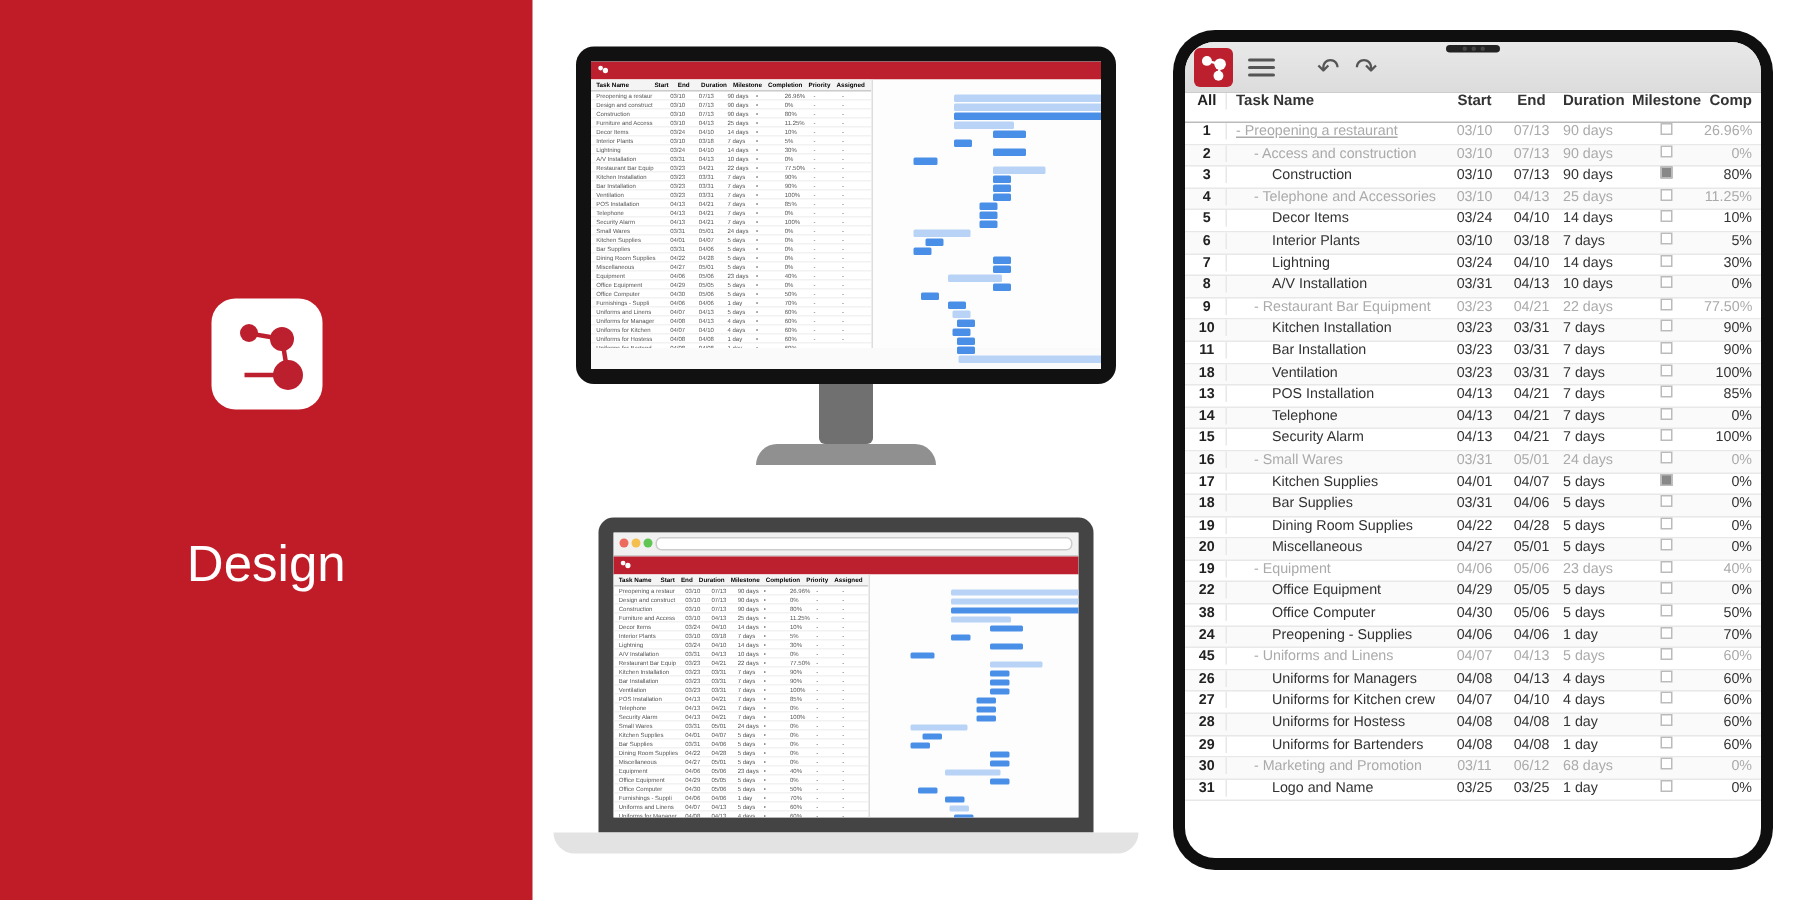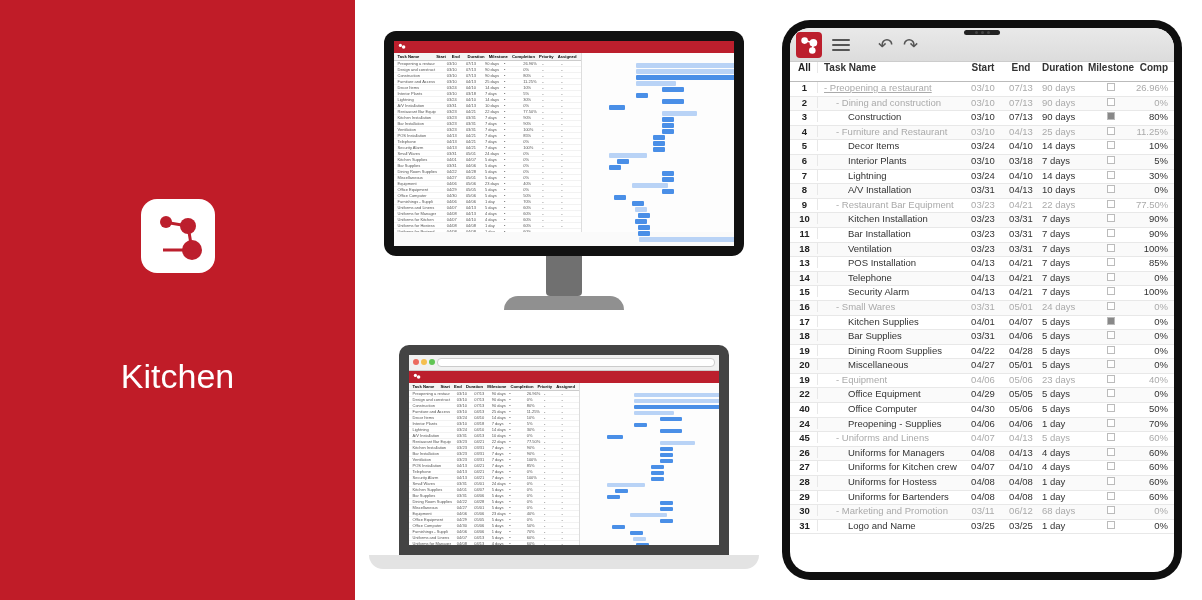--- a/index.html
+++ b/index.html
@@ -178,21 +178,21 @@
     <svg viewBox="0 0 60 60">
         <g fill="#bc1f2d">
           <circle cx="18" cy="16" r="6"></circle>
           <circle cx="40" cy="20" r="8"></circle>
           <circle cx="44" cy="44" r="10"></circle>
           <path d="M16 16 L40 20 L44 44 L15 44" stroke="#bc1f2d" stroke-width="3" fill="none"></path>
         </g>
       </svg>
   </div>
   <div class="left-text">
-    <div>Kitchen</div>
+    <div>Design</div>
   </div>
 </div>
 
 <div class="center-col">
 
   <div class="monitor-wrap">
     <div class="monitor-bezel">
       <div class="monitor-screen">
         <div class="mini-topbar">
           <svg width="8" height="8" viewBox="0 0 10 10">
@@ -910,39 +910,39 @@
             <div class="c-num">1</div>
             <div class="c-name indent-1">- Preopening a restaurant</div>
             <div class="c-start">03/10</div>
             <div class="c-end">07/13</div>
             <div class="c-dur">90 days</div>
             <div class="c-mile"><span class="milebox"></span></div>
             <div class="c-comp">26.96%</div>
           </div>
           <div class="tab-row summary">
             <div class="c-num">2</div>
-            <div class="c-name indent-2">- Dining and construction</div>
+            <div class="c-name indent-2">- Access and construction</div>
             <div class="c-start">03/10</div>
             <div class="c-end">07/13</div>
             <div class="c-dur">90 days</div>
             <div class="c-mile"><span class="milebox"></span></div>
             <div class="c-comp">0%</div>
           </div>
           <div class="tab-row">
             <div class="c-num">3</div>
             <div class="c-name indent-3">Construction</div>
             <div class="c-start">03/10</div>
             <div class="c-end">07/13</div>
             <div class="c-dur">90 days</div>
             <div class="c-mile"><span class="milebox checked"></span></div>
             <div class="c-comp">80%</div>
           </div>
           <div class="tab-row summary">
             <div class="c-num">4</div>
-            <div class="c-name indent-2">- Furniture and Restaurant</div>
+            <div class="c-name indent-2">- Telephone and Accessories</div>
             <div class="c-start">03/10</div>
             <div class="c-end">04/13</div>
             <div class="c-dur">25 days</div>
             <div class="c-mile"><span class="milebox"></span></div>
             <div class="c-comp">11.25%</div>
           </div>
           <div class="tab-row">
             <div class="c-num">5</div>
             <div class="c-name indent-3">Decor Items</div>
             <div class="c-start">03/24</div>
@@ -1098,21 +1098,21 @@
           <div class="tab-row">
             <div class="c-num">22</div>
             <div class="c-name indent-3">Office Equipment</div>
             <div class="c-start">04/29</div>
             <div class="c-end">05/05</div>
             <div class="c-dur">5 days</div>
             <div class="c-mile"><span class="milebox"></span></div>
             <div class="c-comp">0%</div>
           </div>
           <div class="tab-row">
-            <div class="c-num">40</div>
+            <div class="c-num">38</div>
             <div class="c-name indent-3">Office Computer</div>
             <div class="c-start">04/30</div>
             <div class="c-end">05/06</div>
             <div class="c-dur">5 days</div>
             <div class="c-mile"><span class="milebox"></span></div>
             <div class="c-comp">50%</div>
           </div>
           <div class="tab-row">
             <div class="c-num">24</div>
             <div class="c-name indent-3">Preopening - Supplies</div>

